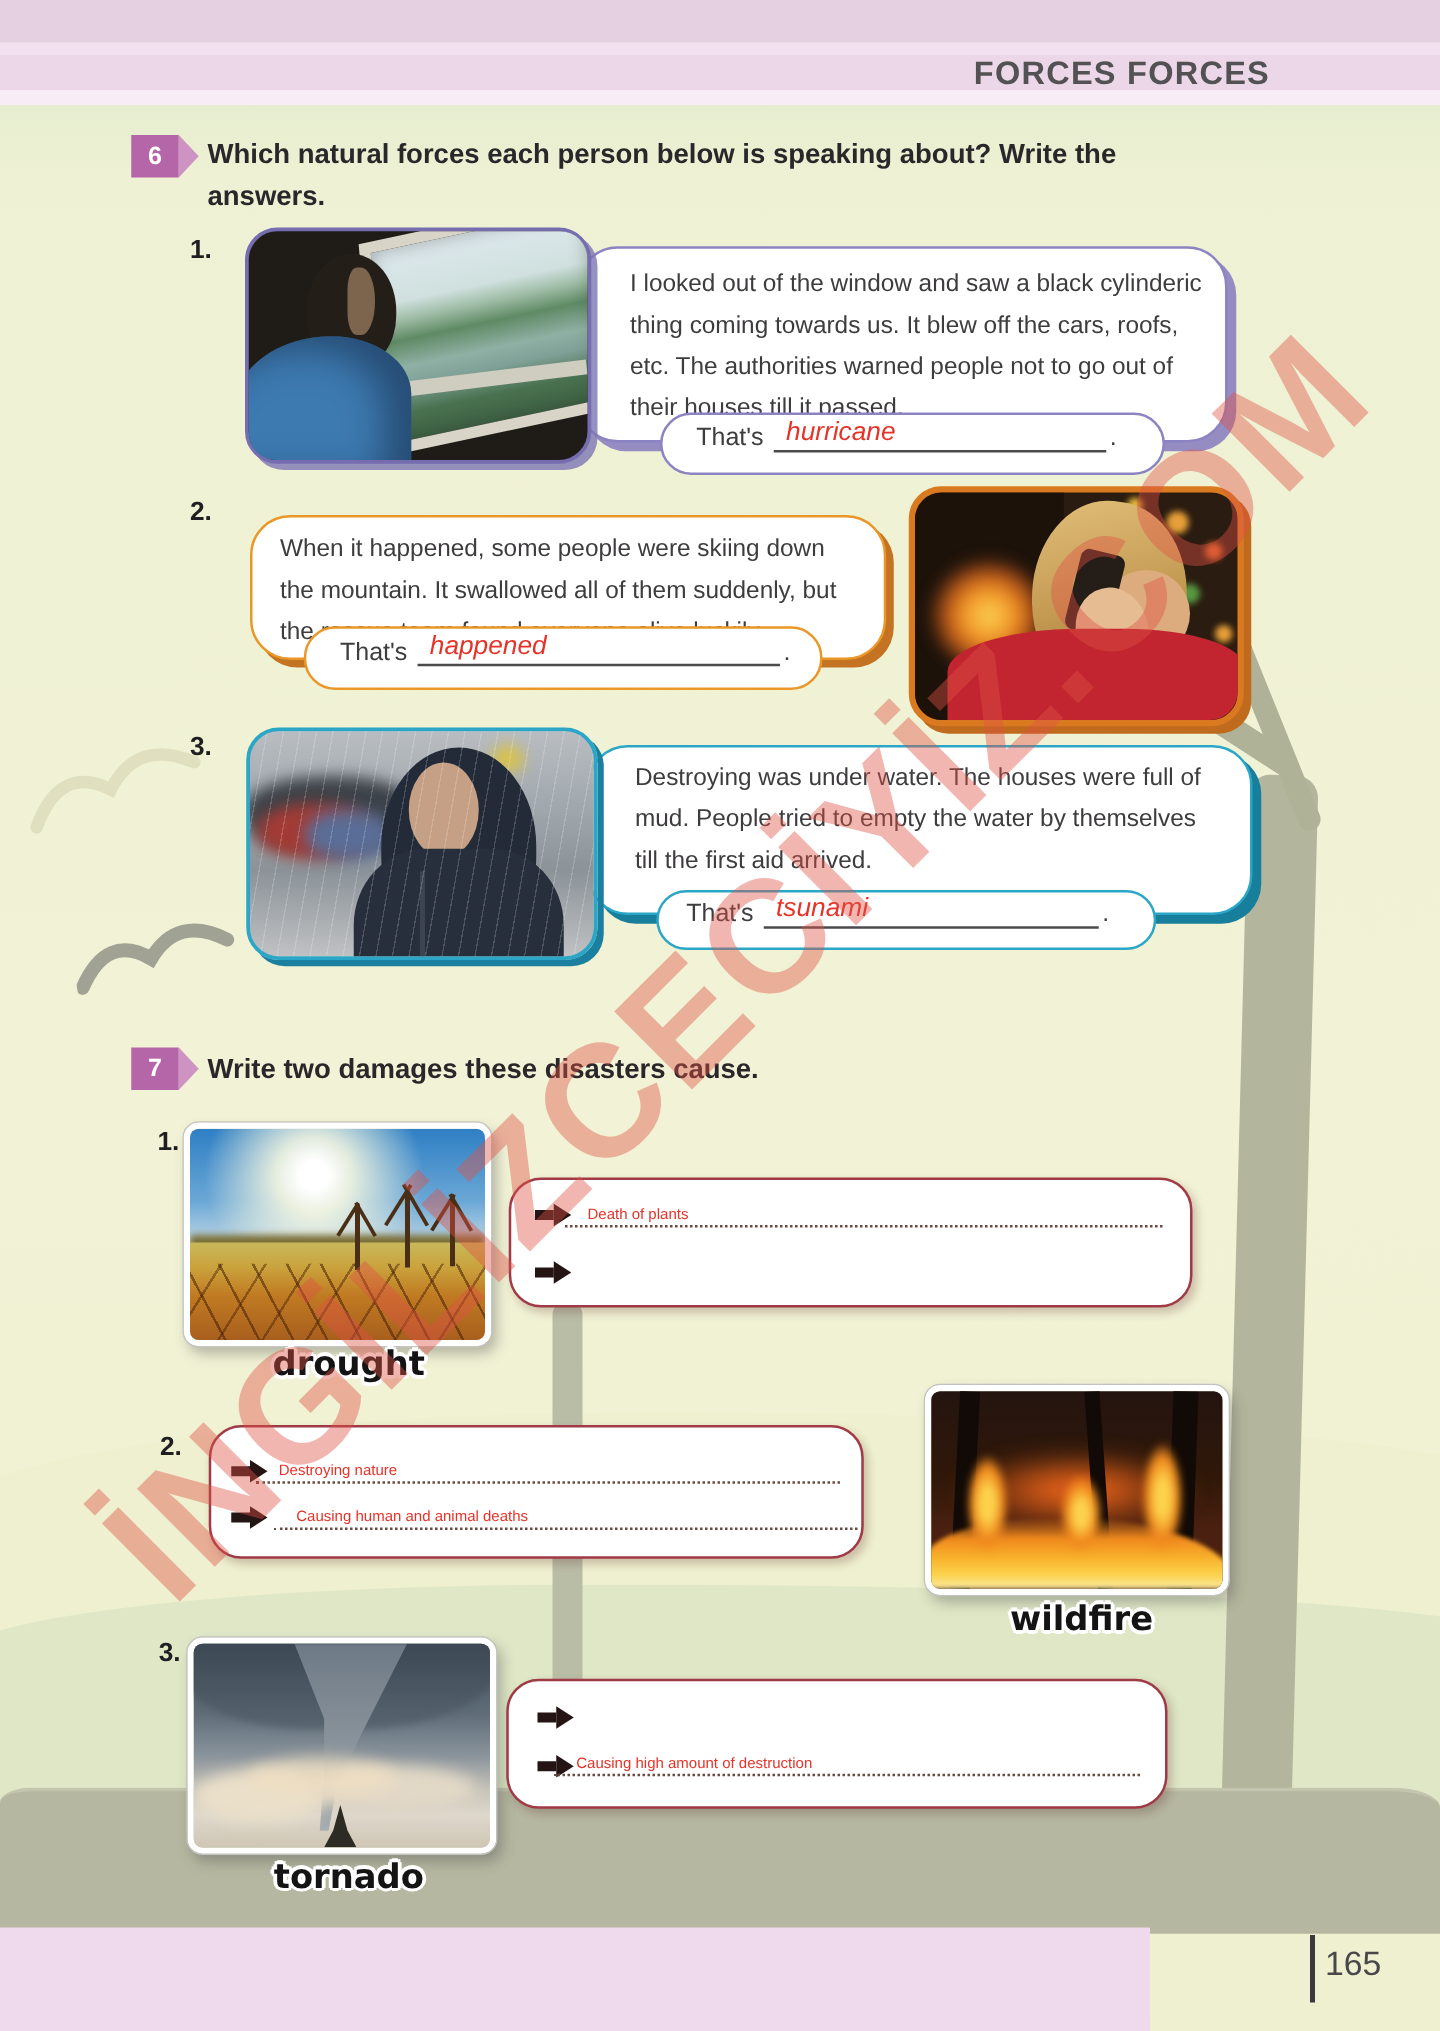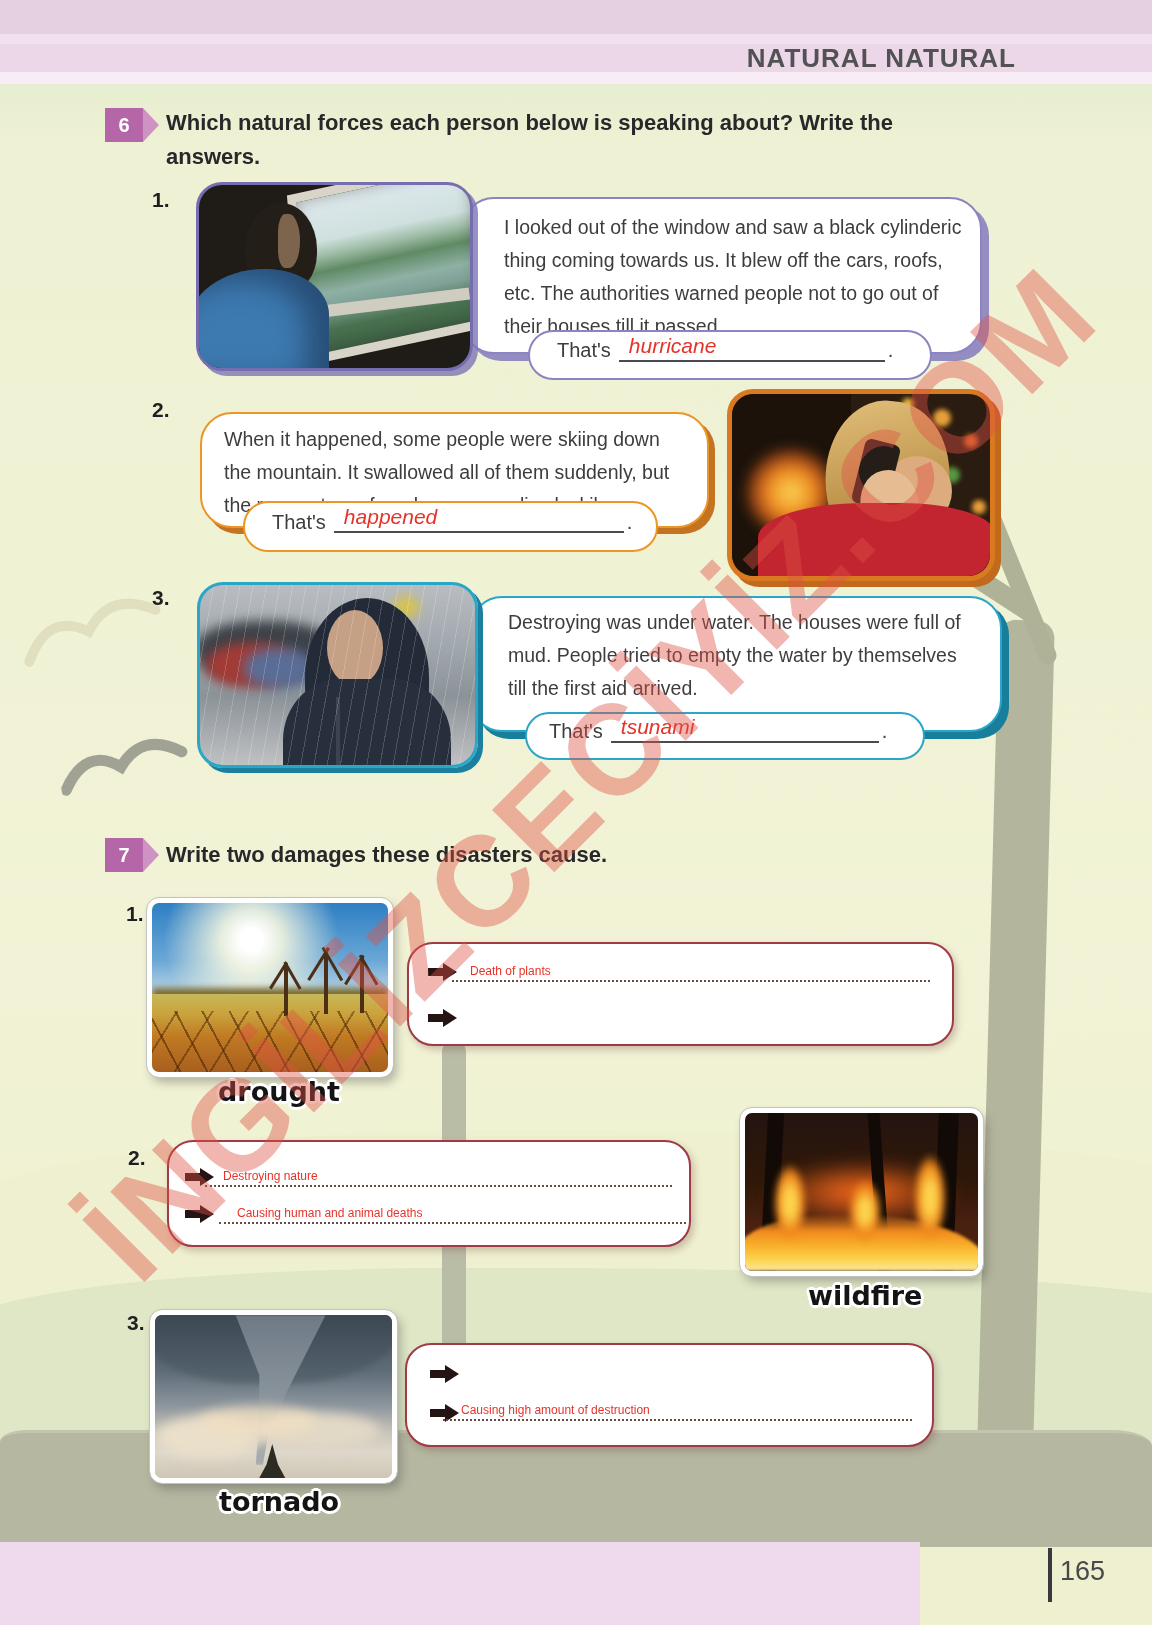--- a/index.html
+++ b/index.html
@@ -170,21 +170,21 @@
       <path d="M2 22 Q14 4 28 16 Q40 2 56 14" stroke="#c9c49f" stroke-width="4" fill="none" stroke-linecap="round"></path>
     </svg>
   <svg class="bird decor" style="left:58px;top:718px;width:134px;height:92px;opacity:.8;transform:rotate(-10deg);" viewBox="0 0 60 30">
       <path d="M2 22 Q14 4 28 16 Q40 2 56 14" stroke="#8d8f83" stroke-width="5" fill="none" stroke-linecap="round"></path>
     </svg>
 
   <div class="band band-a"></div>
   <div class="band band-b"></div>
   <div class="band band-c"></div>
   <div class="band band-d"></div>
-  <div class="page-title">NATURAL NATURAL</div>
+  <div class="page-title">FORCES FORCES</div>
 
   <div class="badge" style="left:105px;top:108px;">
       <span>6</span>
     </div>
   <div class="q-title" style="left:166px;top:106px;width:830px;">Which natural forces each person below is speaking about? Write the
 answers.</div>
 
   <div class="item-num" style="left:152px;top:188px;">1.</div>
   <div class="bubble b-purple" style="left:462px;top:197px;width:516px;height:153px;">
     <div class="bubble-text" style="left:40px;top:12px;width:470px;">I looked out of the window and saw a black cylinderic

